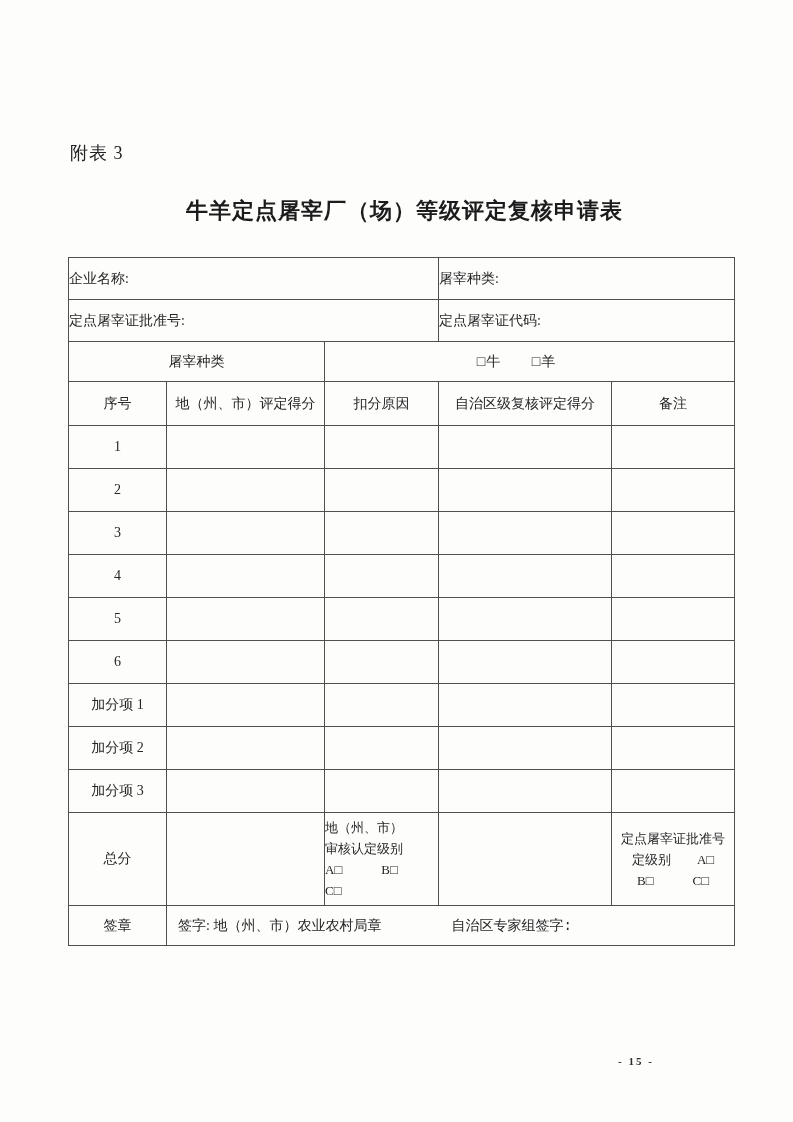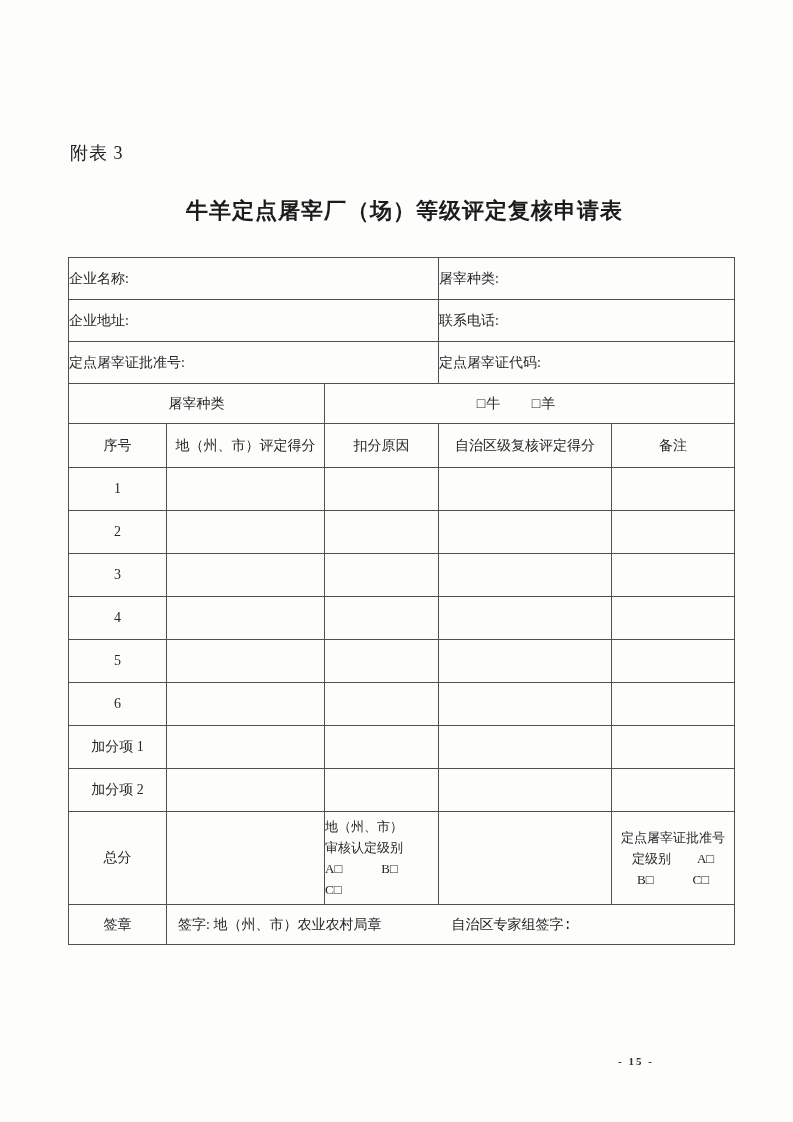--- a/index.html
+++ b/index.html
@@ -103,24 +103,20 @@
       <col style="width:173px">
       <col style="width:123px">
     </colgroup>
 
     <tbody>
         <tr class="r-info">
       <td colspan="3" class="cell-left">企业名称:</td>
       <td colspan="2" class="cell-left">屠宰种类:</td>
     </tr>
     <tr class="r-info">
-      <td colspan="3" class="cell-left">企业地址:</td>
-      <td colspan="2" class="cell-left">联系电话:</td>
-    </tr>
-    <tr class="r-info">
       <td colspan="3" class="cell-left">定点屠宰证批准号:</td>
       <td colspan="2" class="cell-left">定点屠宰证代码:</td>
     </tr>
 
     <tr class="r-species">
       <td colspan="2" class="cell-center">屠宰种类</td>
       <td colspan="3" class="species-options">
         <span class="opt">□牛</span>
         <span class="opt">□羊</span>
       </td>
@@ -179,20 +175,27 @@
 
     <tr class="r-item">
       <td class="cell-center">加分项 1</td>
       <td></td>
       <td></td>
       <td></td>
       <td></td>
     </tr>
     <tr class="r-item">
       <td class="cell-center">加分项 2</td>
+      <td></td>
+      <td></td>
+      <td></td>
+      <td></td>
+    </tr>
+    <tr class="r-item">
+      <td class="cell-center">加分项 3</td>
       <td></td>
       <td></td>
       <td></td>
       <td></td>
     </tr>
 
     <tr class="r-total">
       <td class="cell-center">总分</td>
       <td></td>
       <td class="grade-cell-left">

